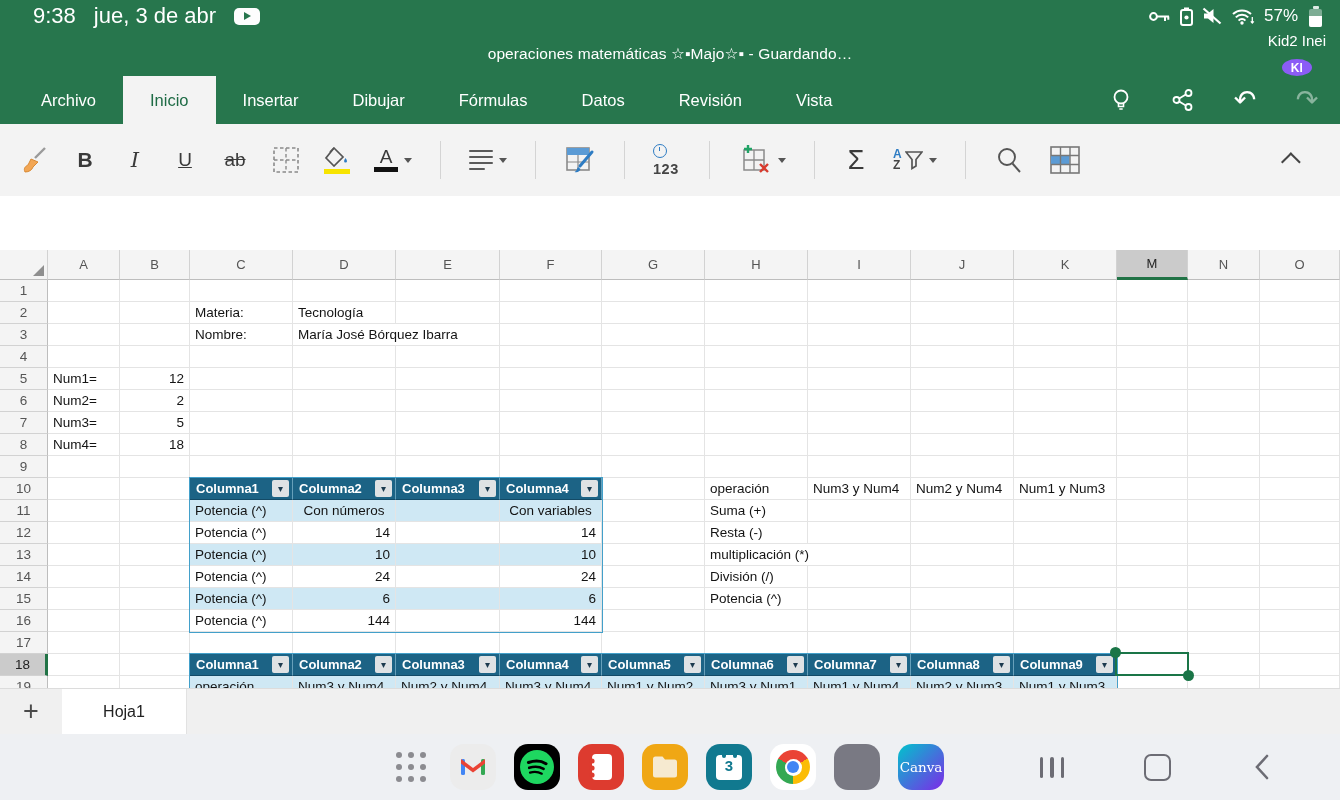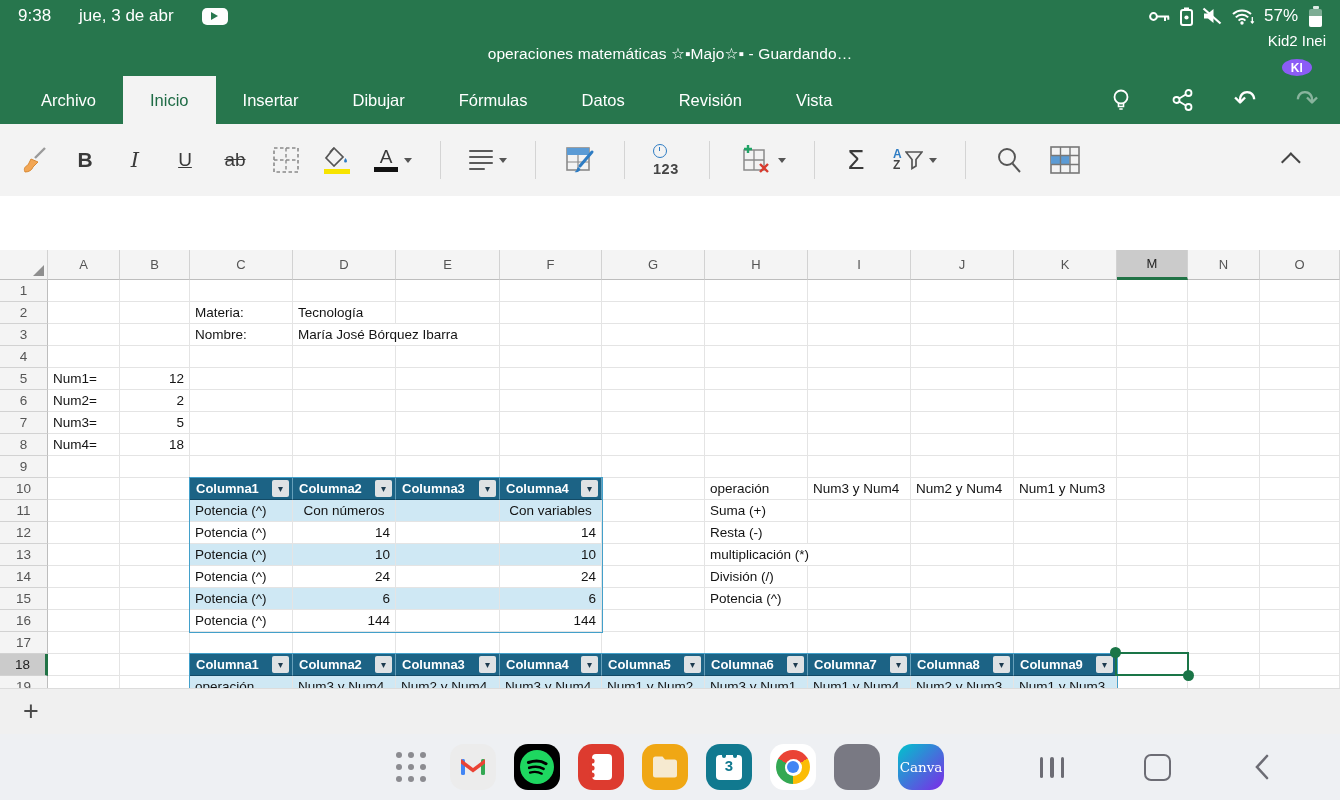--- a/index.html
+++ b/index.html
@@ -2,21 +2,21 @@
 <html><head>
 <meta charset="utf-8">
 <style>
   html,body{margin:0;padding:0;background:#222;}
   .screen{position:relative;width:1340px;height:800px;overflow:hidden;background:#fff;
     font-family:"Liberation Sans","DejaVu Sans",sans-serif;-webkit-font-smoothing:antialiased;}
   
   .greuntop{position:absolute;left:0;top:0;width:1340px;height:124px;background:#27764d;}
   .status-bar{position:absolute;left:0;top:0;width:1340px;height:32px;display:flex;align-items:center;
     justify-content:space-between;color:#fff;padding:0 18px;box-sizing:border-box;}
-  .sb-left{display:flex;align-items:center;gap:28px;font-size:17px;}
+  .sb-left{display:flex;align-items:center;gap:18px;font-size:22px;margin-left:15px;}
   .sb-right{display:flex;align-items:center;gap:9px;font-size:17px;}
   .yt{display:inline-flex;width:26px;height:17px;background:#fdfdfd;border-radius:5px;align-items:center;justify-content:center;}
   .yt i{display:block;width:0;height:0;border-top:4.5px solid transparent;border-bottom:4.5px solid transparent;border-left:7px solid #27764d;}
   .batt{position:relative;width:13px;height:21px;margin-left:2px;}
   .batt .nub{position:absolute;left:3.5px;top:0;width:6px;height:3px;background:rgba(255,255,255,.85);border-radius:1px;}
   .batt .body{position:absolute;left:0;top:3px;width:13px;height:18px;border-radius:2px;background:rgba(255,255,255,.4);overflow:hidden;}
   .batt .fill{position:absolute;left:0;bottom:0;width:13px;height:60%;background:#fff;}
   
   .title-bar{position:absolute;left:0;top:32px;width:1340px;height:44px;color:#fff;}
   .doc-title{position:absolute;left:0;right:0;top:0;height:44px;display:flex;align-items:center;justify-content:center;
@@ -674,20 +674,21 @@
       <div class="ol t1o"></div>
       <div class="ol t2o"></div>
       <div class="ol selbox">
         <span class="h1"></span>
         <span class="h2"></span>
       </div>
     </div>
 
   <div class="sheet-bar">
     <span class="add-sheet">+</span>
+    <div class="sheet-tab">Hoja1</div>
   </div>
 
   <div class="dock">
     <div class="dock-apps">
       <div class="dicon dots">
           <i></i>
           <i></i>
           <i></i>
           <i></i>
           <i></i>

